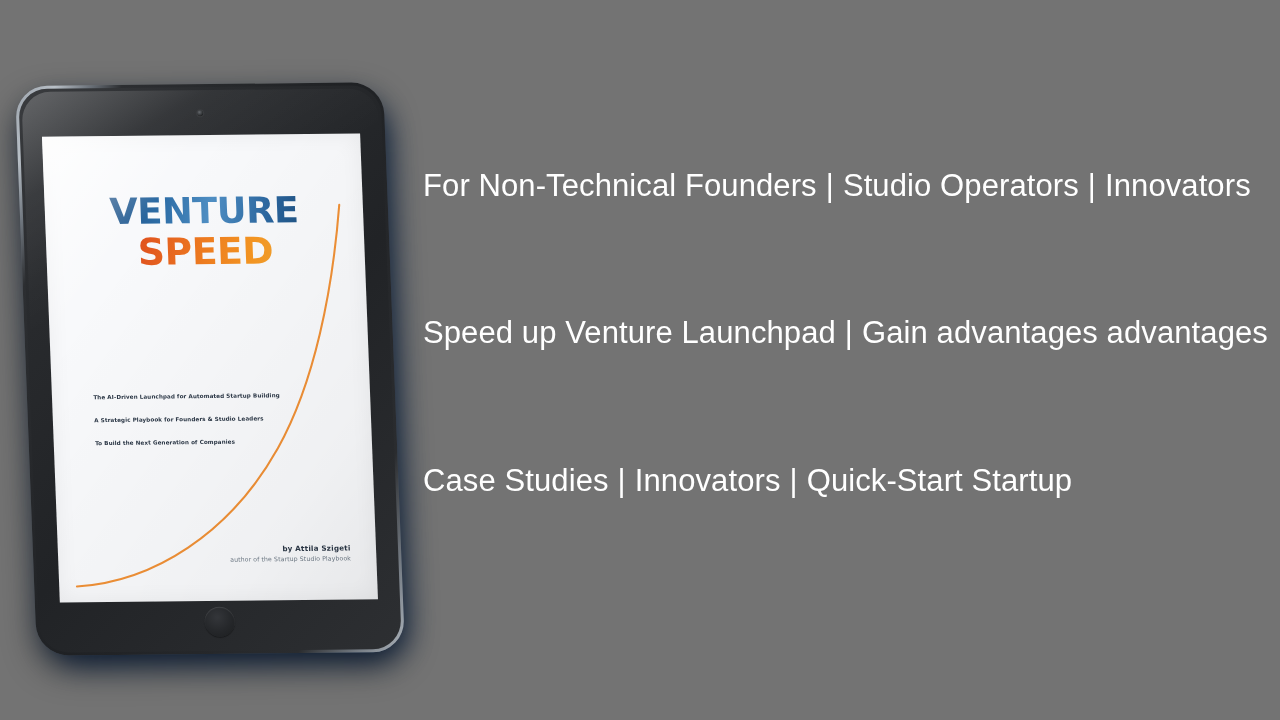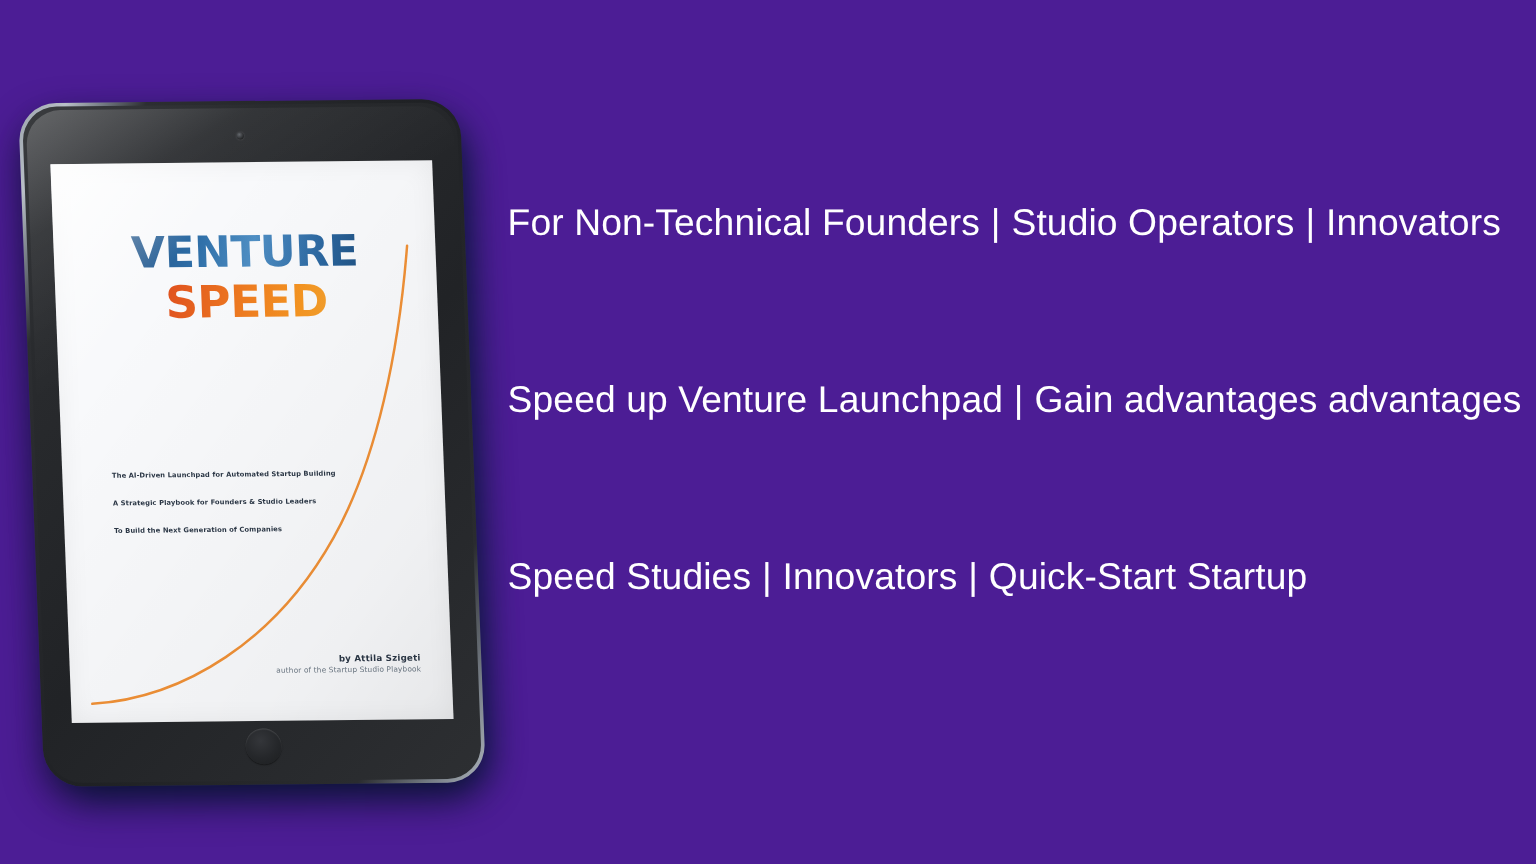--- a/index.html
+++ b/index.html
@@ -5,21 +5,21 @@
   * { margin:0; padding:0; box-sizing:border-box; }
   html, body {
     width:1280px; height:720px;
     overflow:hidden;
     background:#073069;
     font-family:"Liberation Sans", sans-serif;
   }
   #stage {
     position:relative;
     width:1280px; height:720px;
-    background:#4c1d95;
+    background:#737373;
   }
 
   
   #tablet-mockup {
     position:absolute;
     left:26px; top:84px;
     width:368px; height:570px;
     transform: rotate(-2.2deg) skewY(1.6deg);
     transform-origin:50% 50%;
   }
@@ -218,16 +218,16 @@
 
         <div id="home-button"></div>
         <div id="bezel-gloss"></div>
       </div>
     </div>
   </div>
 
   <div id="marketing-copy">
     <div class="copy-line" id="copy-line-1"><span>For Non-Technical Founders</span><span class="sep">|</span><span>Studio Operators</span><span class="sep">|</span><span>Innovators</span></div>
     <div class="copy-line" id="copy-line-2"><span>Speed up Venture Launchpad</span><span class="sep">|</span><span>Gain advantages advantages</span></div>
-    <div class="copy-line" id="copy-line-3"><span>Speed Studies</span><span class="sep">|</span><span>Innovators</span><span class="sep">|</span><span>Quick-Start Startup</span></div>
+    <div class="copy-line" id="copy-line-3"><span>Case Studies</span><span class="sep">|</span><span>Innovators</span><span class="sep">|</span><span>Quick-Start Startup</span></div>
   </div>
 
 </div>
 
 </body></html>

